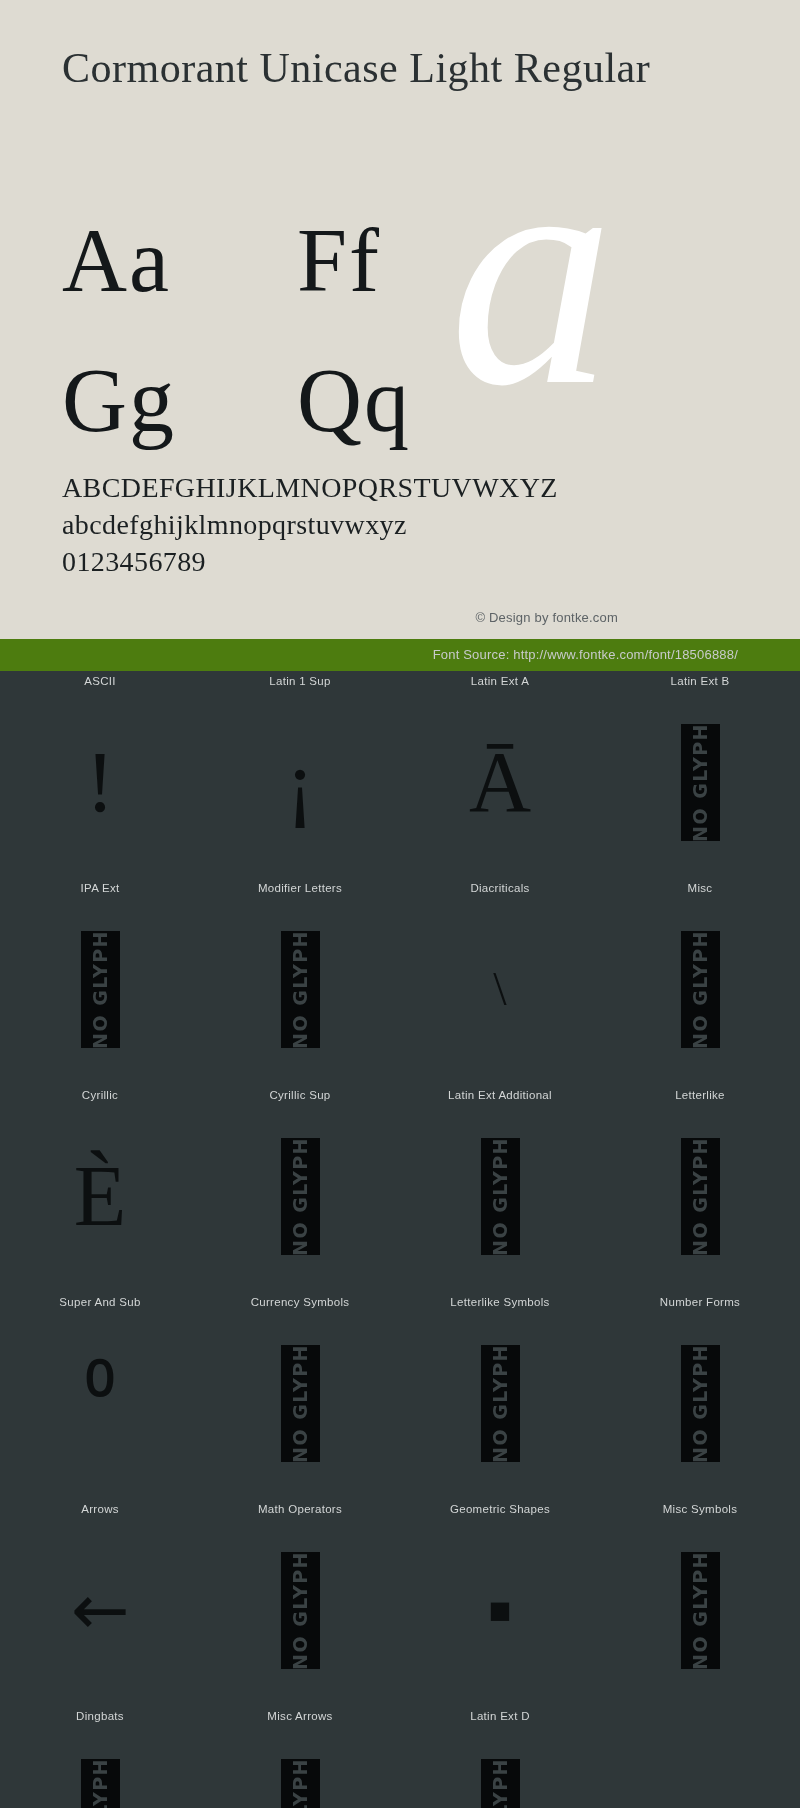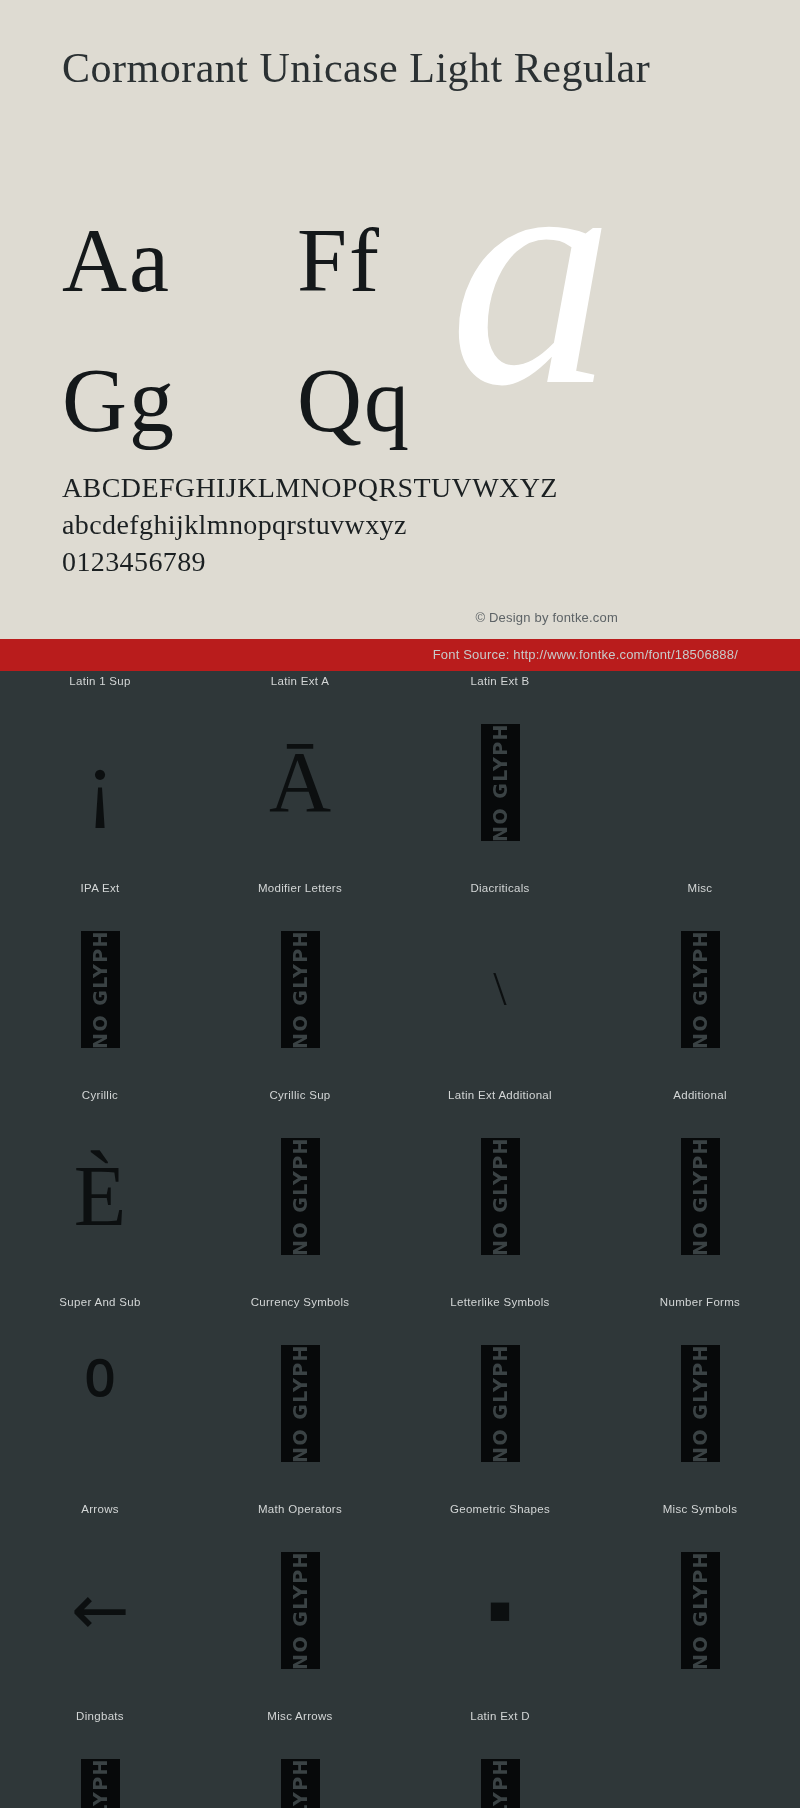--- a/index.html
+++ b/index.html
@@ -105,21 +105,21 @@
     color: #5d6366;
     letter-spacing: 0.2px;
     white-space: nowrap;
   }
 
   
   .source-bar {
     position: relative;
     width: 800px;
     height: 32px;
-    background: #b91c1c;
+    background: #4d7c0f;
   }
 
   .source-text {
     position: absolute;
     right: 62px;
     top: 8px;
     font-size: 13px;
     color: #c8cbcb;
     letter-spacing: 0.2px;
     white-space: nowrap;
@@ -244,20 +244,26 @@
     <div class="credit-line">© Design by fontke.com</div>
   </div>
 
   <div class="source-bar">
     <div class="source-text">Font Source: http://www.fontke.com/font/18506888/</div>
   </div>
 
   <div class="blocks-area" id="blocks-area">
       <div class="block-row">
         <div class="block-cell">
+          <div class="block-label">ASCII</div>
+          <div class="block-glyph-wrap">
+            <div class="block-glyph">!</div>
+          </div>
+        </div>
+        <div class="block-cell">
           <div class="block-label">Latin 1 Sup</div>
           <div class="block-glyph-wrap">
             <div class="block-glyph">¡</div>
           </div>
         </div>
         <div class="block-cell">
           <div class="block-label">Latin Ext A</div>
           <div class="block-glyph-wrap">
             <div class="block-glyph">Ā</div>
           </div>
@@ -320,21 +326,21 @@
         </div>
         <div class="block-cell">
           <div class="block-label">Latin Ext Additional</div>
           <div class="block-glyph-wrap">
             <div class="no-glyph">
               <span>NO GLYPH</span>
             </div>
           </div>
         </div>
         <div class="block-cell">
-          <div class="block-label">Additional</div>
+          <div class="block-label">Letterlike</div>
           <div class="block-glyph-wrap">
             <div class="no-glyph">
               <span>NO GLYPH</span>
             </div>
           </div>
         </div>
       </div>
       <div class="block-row">
         <div class="block-cell">
           <div class="block-label">Super And Sub</div>

